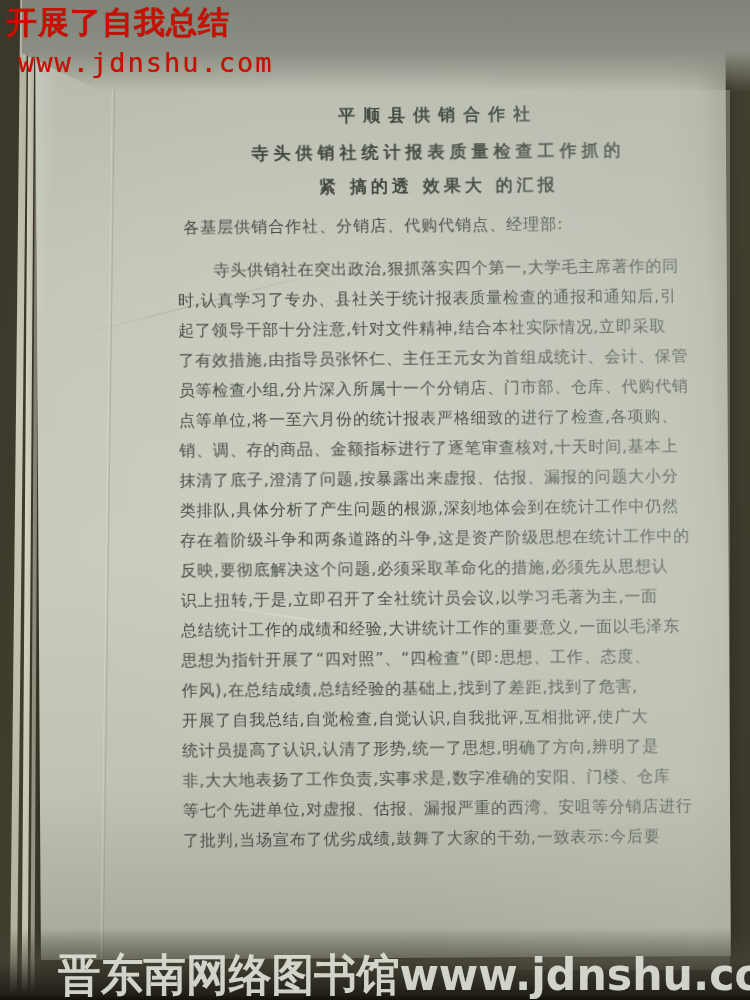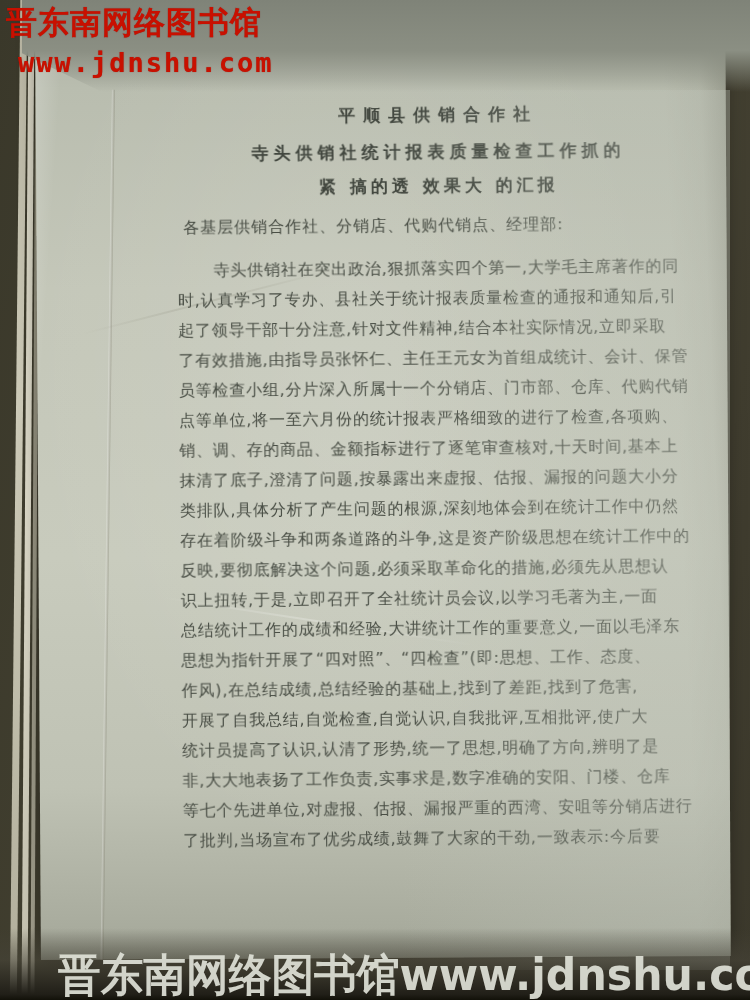--- a/index.html
+++ b/index.html
@@ -60,21 +60,21 @@
     background:linear-gradient(90deg,rgba(190,194,181,0) 0%,rgba(188,193,182,.26) 55%,rgba(188,193,182,.38) 100%);}
 
   
   .bottom-dark{position:absolute;left:0;top:928px;width:750px;height:72px;
     background:linear-gradient(180deg,rgba(40,38,28,0) 0%,rgba(70,67,56,.55) 45%,#211f18 92%,#121109 100%);}
 
   
   .wm-top{position:absolute;left:6px;top:2px;color:#c81000;
     text-shadow:0 0 1px rgba(120,8,0,.6);}
   .wm-line1{font-size:31px;font-weight:700;letter-spacing:1px;white-space:nowrap;}
-  .wm-line2{font-size:27px;font-weight:700;letter-spacing:2px;margin:3px 0 0 12px;
+  .wm-line2{font-size:27px;font-weight:400;letter-spacing:2px;margin:3px 0 0 12px;
     font-family:"DejaVu Sans Mono",monospace;white-space:nowrap;}
   .wm-bottom{position:absolute;left:58px;top:946px;font-size:44px;font-weight:700;
     color:rgba(223,226,216,.92);white-space:nowrap;letter-spacing:0;
     transform:scaleX(.97);transform-origin:0 0;}
 </style>
 </head>
 <body>
 
 <div class="photo">
 
@@ -116,19 +116,19 @@
       <div class="bl">非,大大地表扬了工作负责,实事求是,数字准确的安阳、门楼、仓库</div>
       <div class="bl">等七个先进单位,对虚报、估报、漏报严重的西湾、安咀等分销店进行</div>
       <div class="bl">了批判,当场宣布了优劣成绩,鼓舞了大家的干劲,一致表示:今后要</div>
     </div>
   </div>
 
   <div class="ink-fade"></div>
   <div class="bottom-dark"></div>
 
   <div class="wm-top">
-    <div class="wm-line1">晋东南网络图书馆</div>
+    <div class="wm-line1">开展了自我总结</div>
     <div class="wm-line2">www.jdnshu.com</div>
   </div>
 
   <div class="wm-bottom">晋东南网络图书馆www.jdnshu.com</div>
 
 </div>
 
 </body></html>

